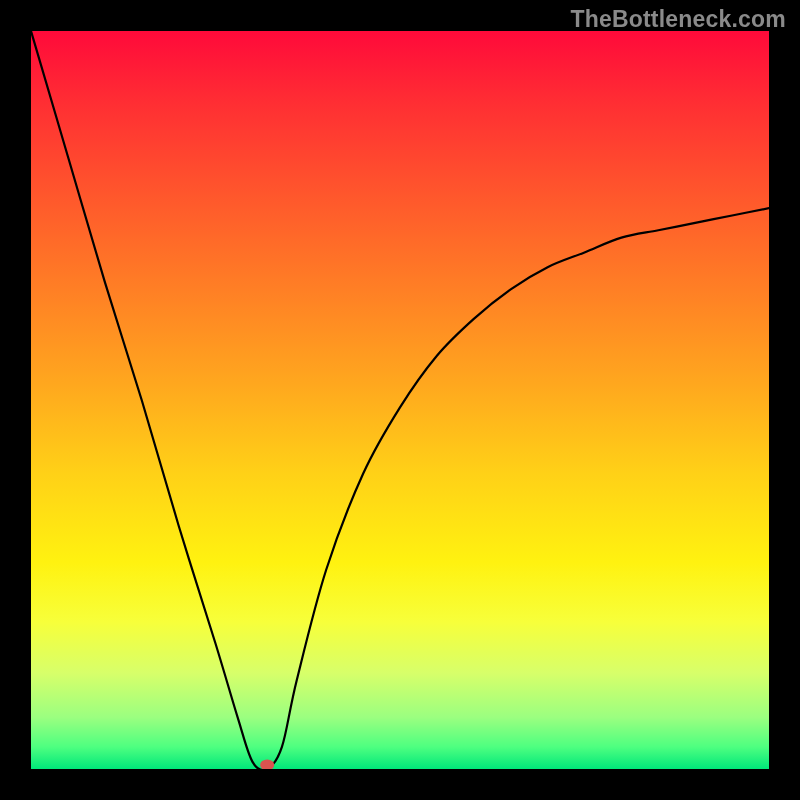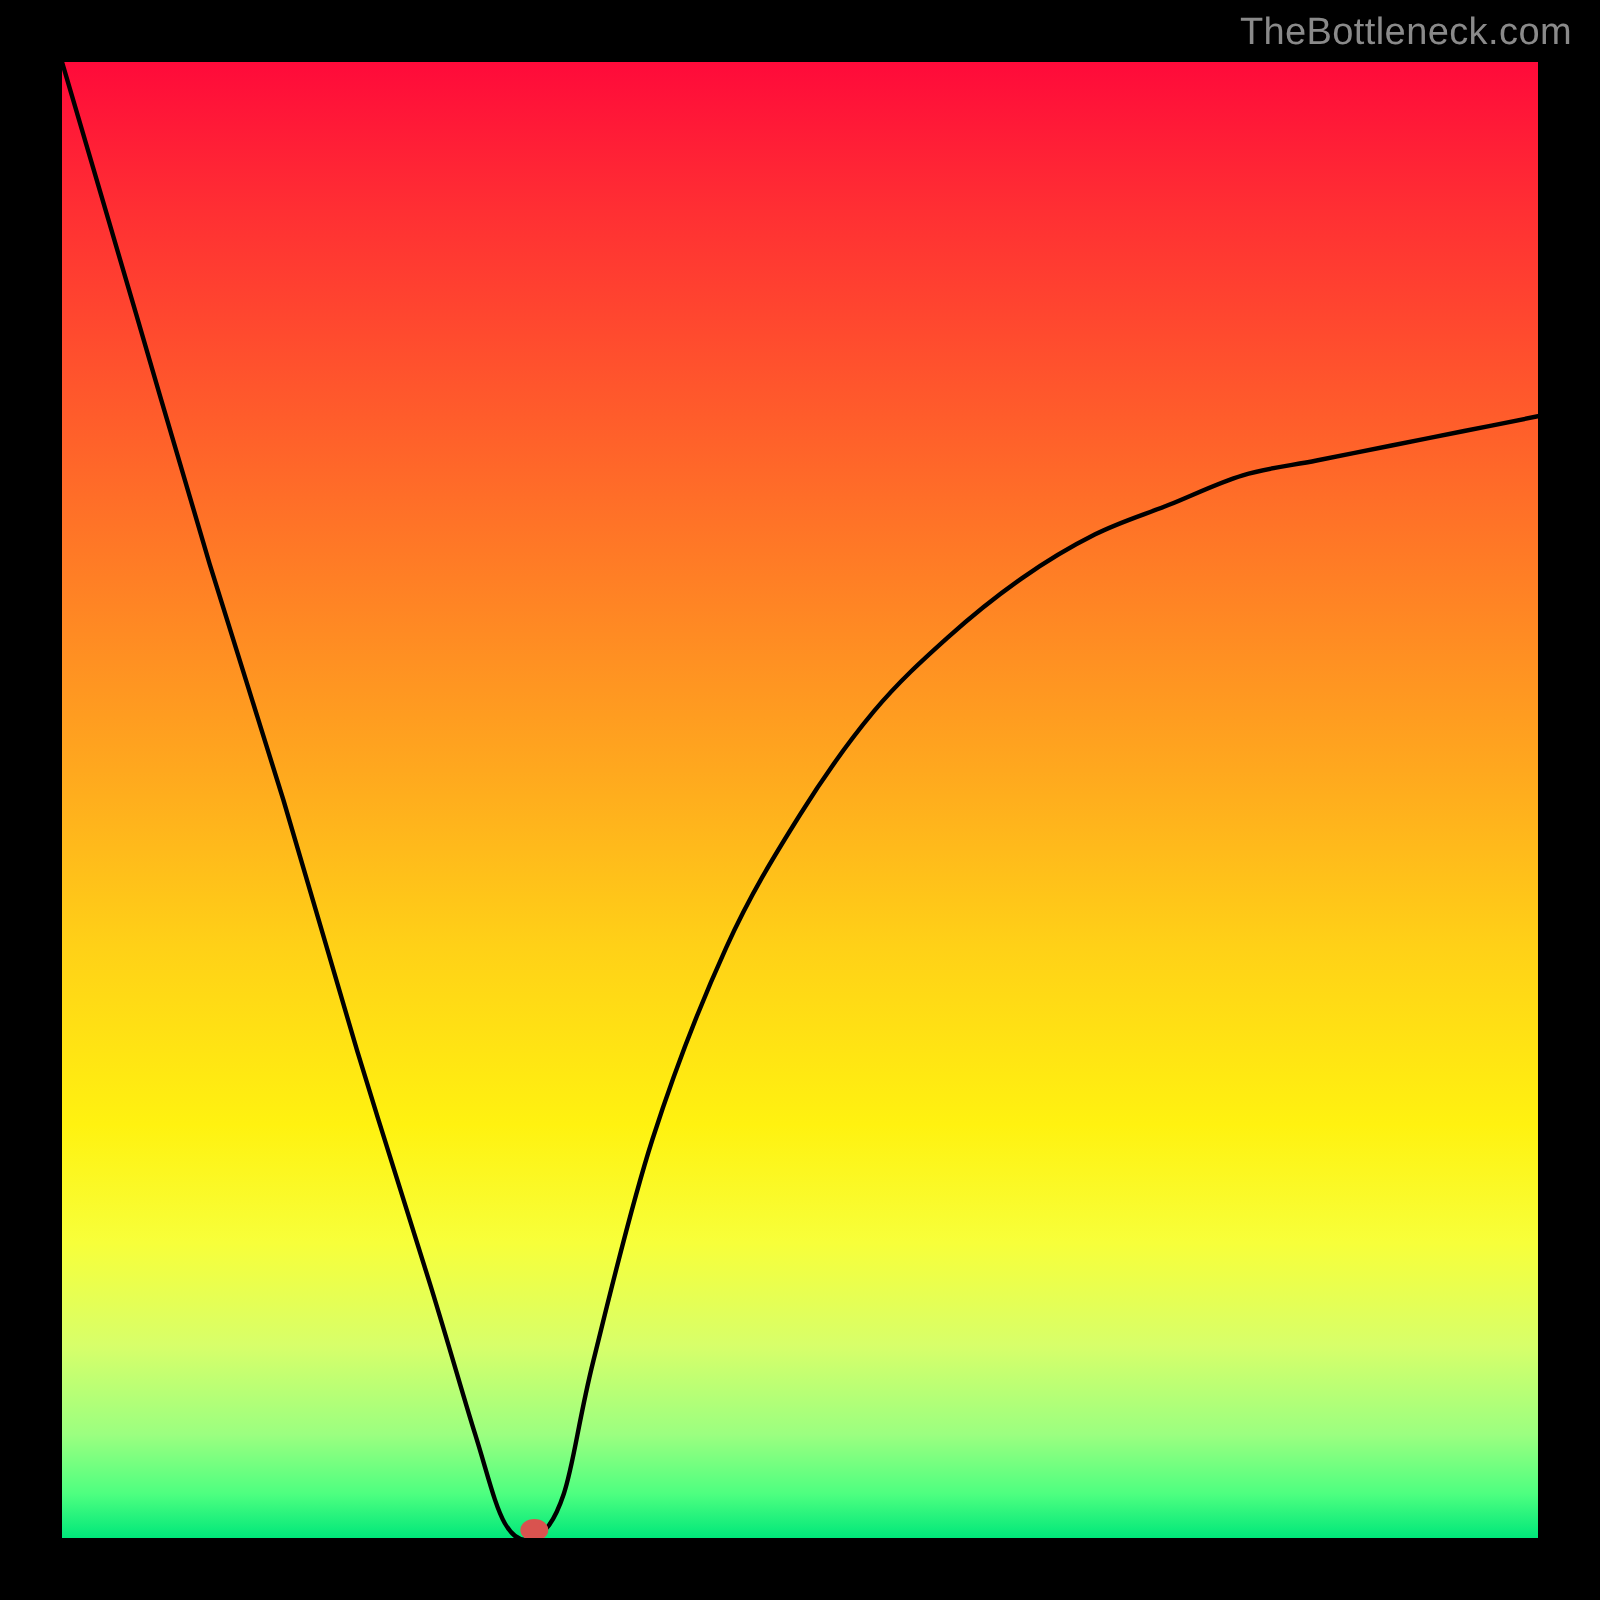--- a/index.html
+++ b/index.html
@@ -38,22 +38,22 @@
       #9bff80 93%,
       #4eff80 97%,
       #00e77a 100%
     );
   }
   .watermark {
     position: absolute;
     top: 6px;
     right: 14px;
     color: #8a8a8a;
-    font-size: 19px;
-    font-weight: 400;
+    font-size: 23px;
+    font-weight: 700;
     letter-spacing: 0.2px;
     user-select: none;
   }
   svg.curve {
     position: absolute;
     left: 0;
     top: 0;
     width: 738px;
     height: 738px;
   }

